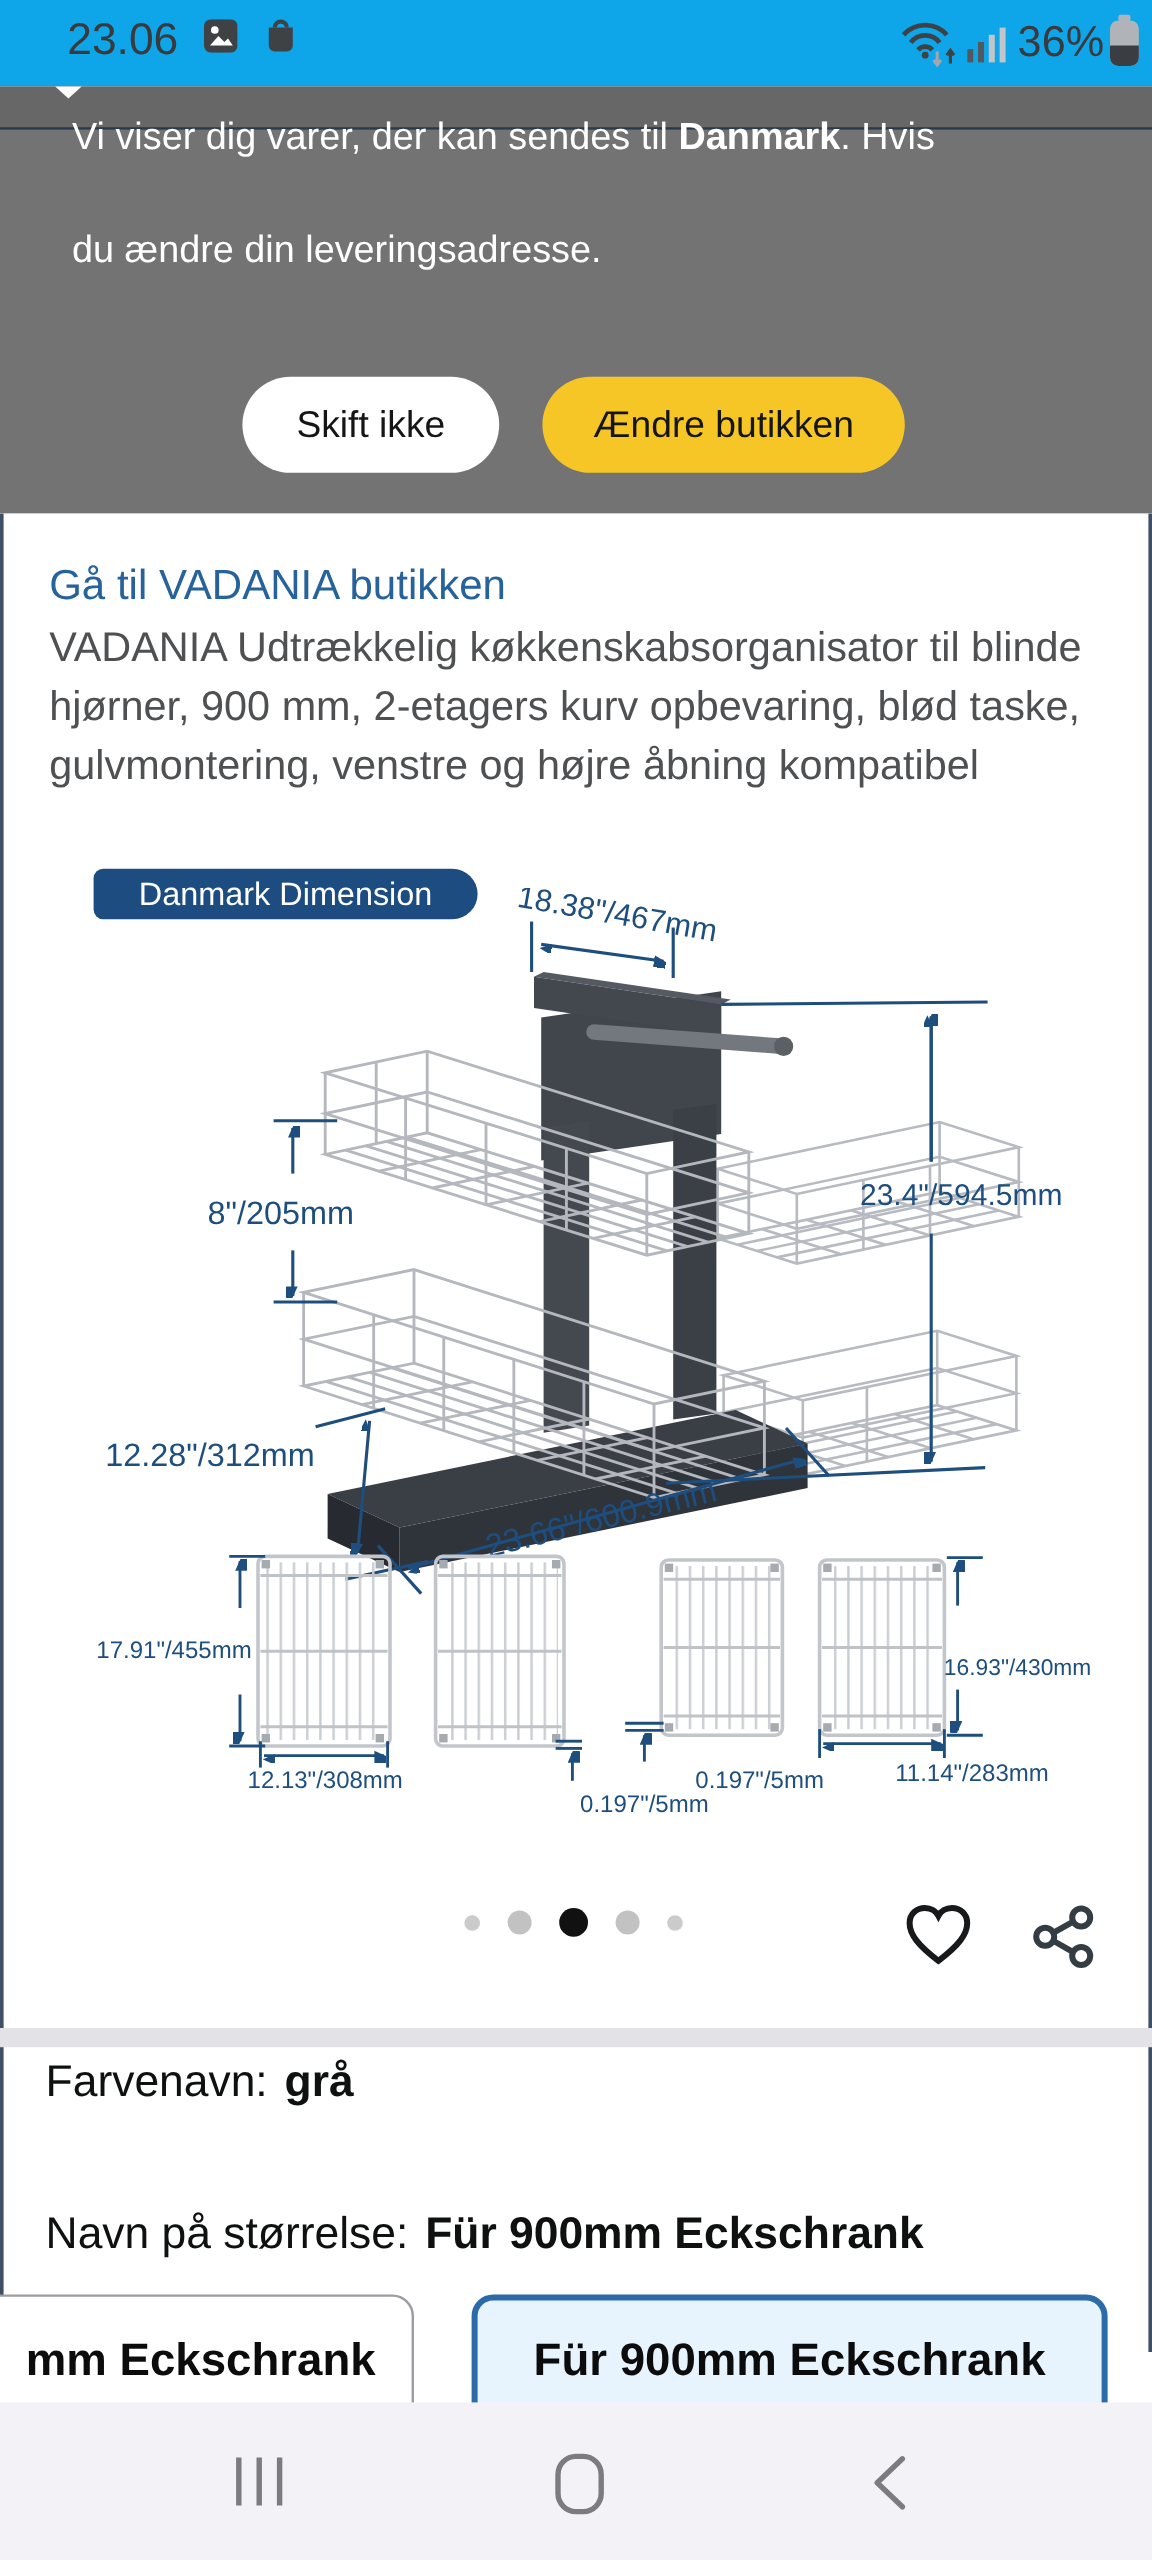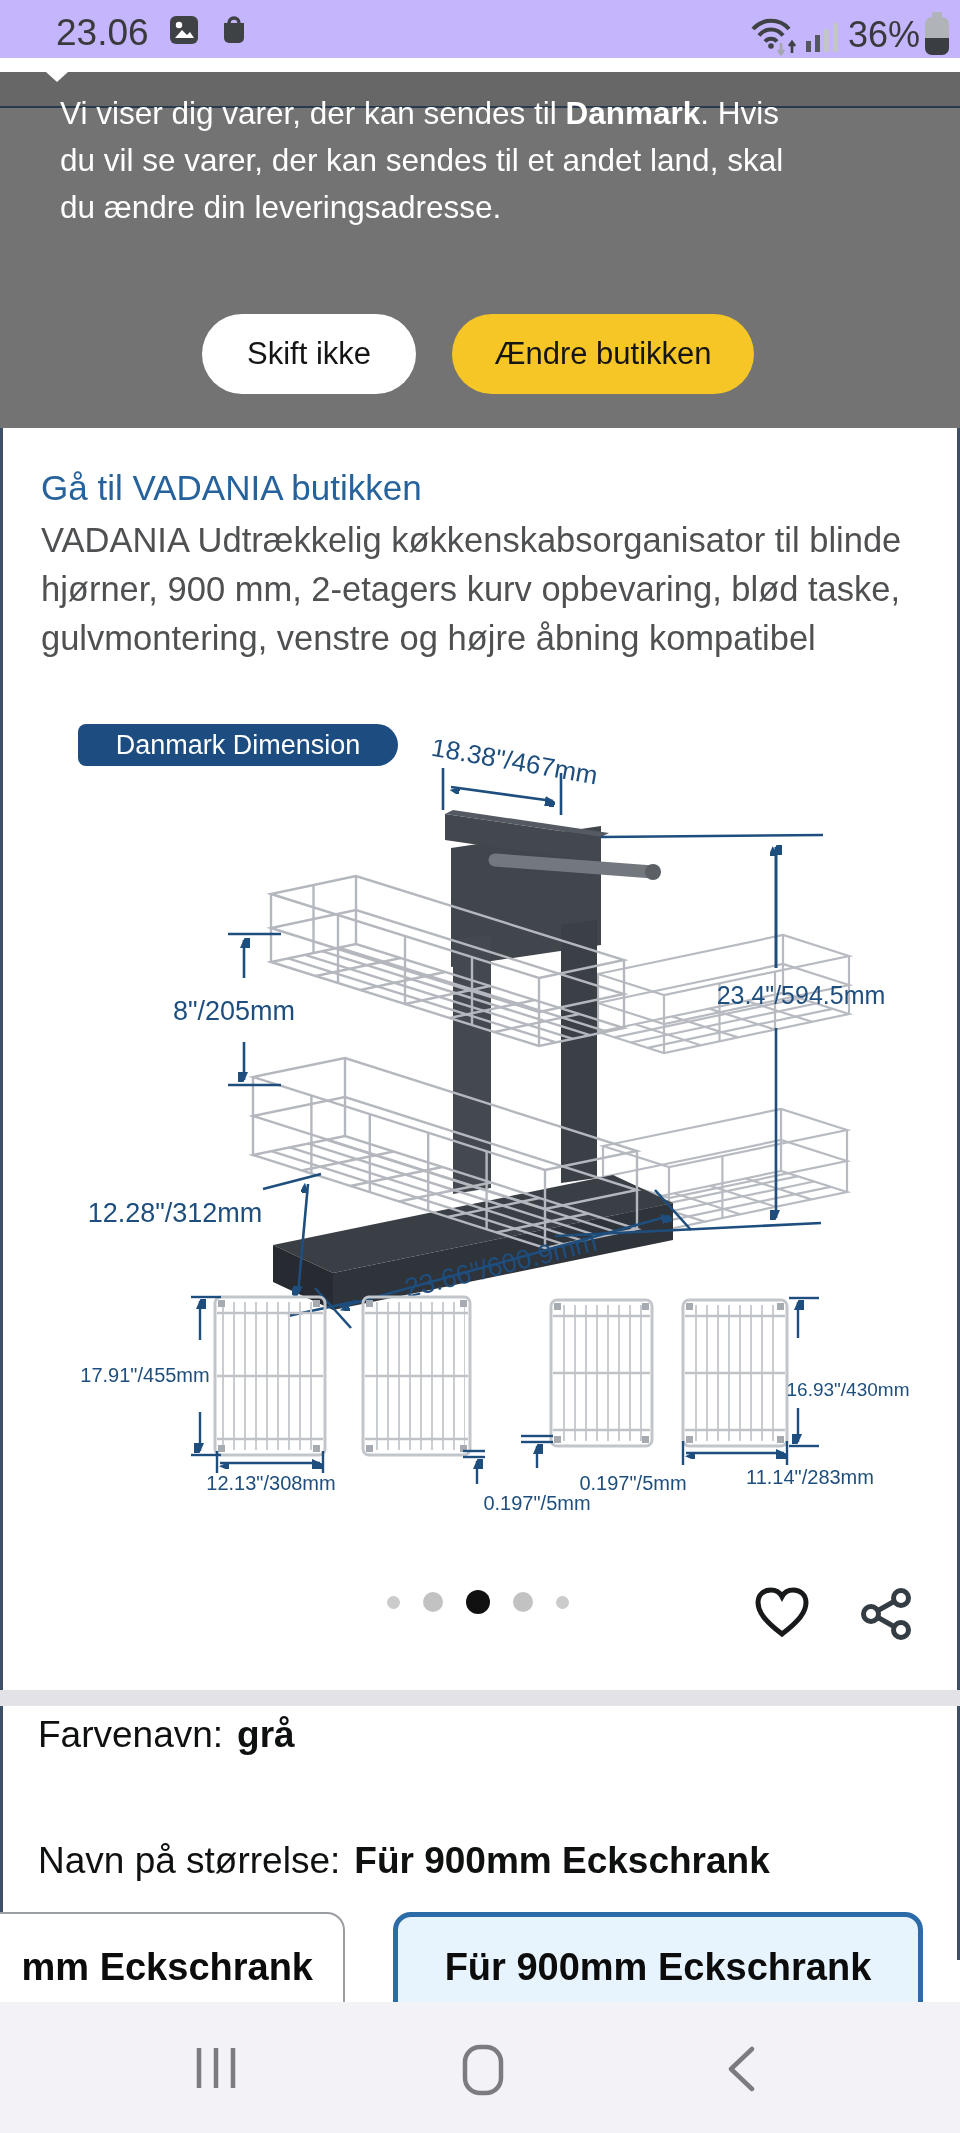--- a/index.html
+++ b/index.html
@@ -1,21 +1,21 @@
 <!DOCTYPE html>
 <html><head>
 <meta charset="utf-8">
 <style>
   html,body{margin:0;padding:0;background:#fff;}
   #screen{position:relative;width:960px;height:2133px;overflow:hidden;background:#fff;
           font-family:"Liberation Sans",sans-serif;-webkit-font-smoothing:antialiased;}
   .abs{position:absolute;}
 
   
-  .statusbar{left:0;top:0;width:960px;height:58px;background:#c4b5fd;}
+  .statusbar{left:0;top:0;width:960px;height:72px;background:#0ea5e9;}
   .time{left:56px;top:12px;font-size:37px;color:#3a3a3c;}
   .pct{left:848px;top:14px;font-size:36px;color:#3a3a3c;}
 
   
   .banner{left:0;top:72px;width:960px;height:356px;background:#737373;}
   .banner .topstrip{left:0;top:0;width:960px;height:34px;background:rgba(0,0,0,.10);}
   .banner .topline{left:0;top:34px;width:960px;height:2px;background:#2a3a4e;}
   .caret{left:46px;top:0;width:0;height:0;border-left:11px solid transparent;
          border-right:11px solid transparent;border-top:10px solid #ffffff;}
   .banner p{position:absolute;left:60px;top:18px;margin:0;width:860px;
@@ -99,21 +99,21 @@
       <rect x="3" y="5" width="24" height="38" rx="7" fill="#b0b4b8"></rect>
       <path d="M3,26 h24 v10 a7,7 0 0 1 -7,7 h-10 a7,7 0 0 1 -7,-7 z" fill="#3a3d41"></path>
     </svg>
   </div>
 
   <div class="abs banner">
     <div class="abs topstrip"></div>
     <div class="abs topline"></div>
     <div class="abs caret"></div>
     <p><span>Vi viser dig varer, der kan sendes til </span><b>Danmark</b><span>. Hvis</span><br>
-      <span>du vil se varer, der kan sendes til et andet land, skal</span><br>
+      <br>
       <span>du ændre din leveringsadresse.</span></p>
     <button class="abs pill btn-keep">Skift ikke</button>
     <button class="abs pill btn-change">Ændre butikken</button>
   </div>
 
   <div class="abs card">
 
     <div class="abs shoprow">
       <span class="storelink">Gå til VADANIA butikken</span>
     </div>

